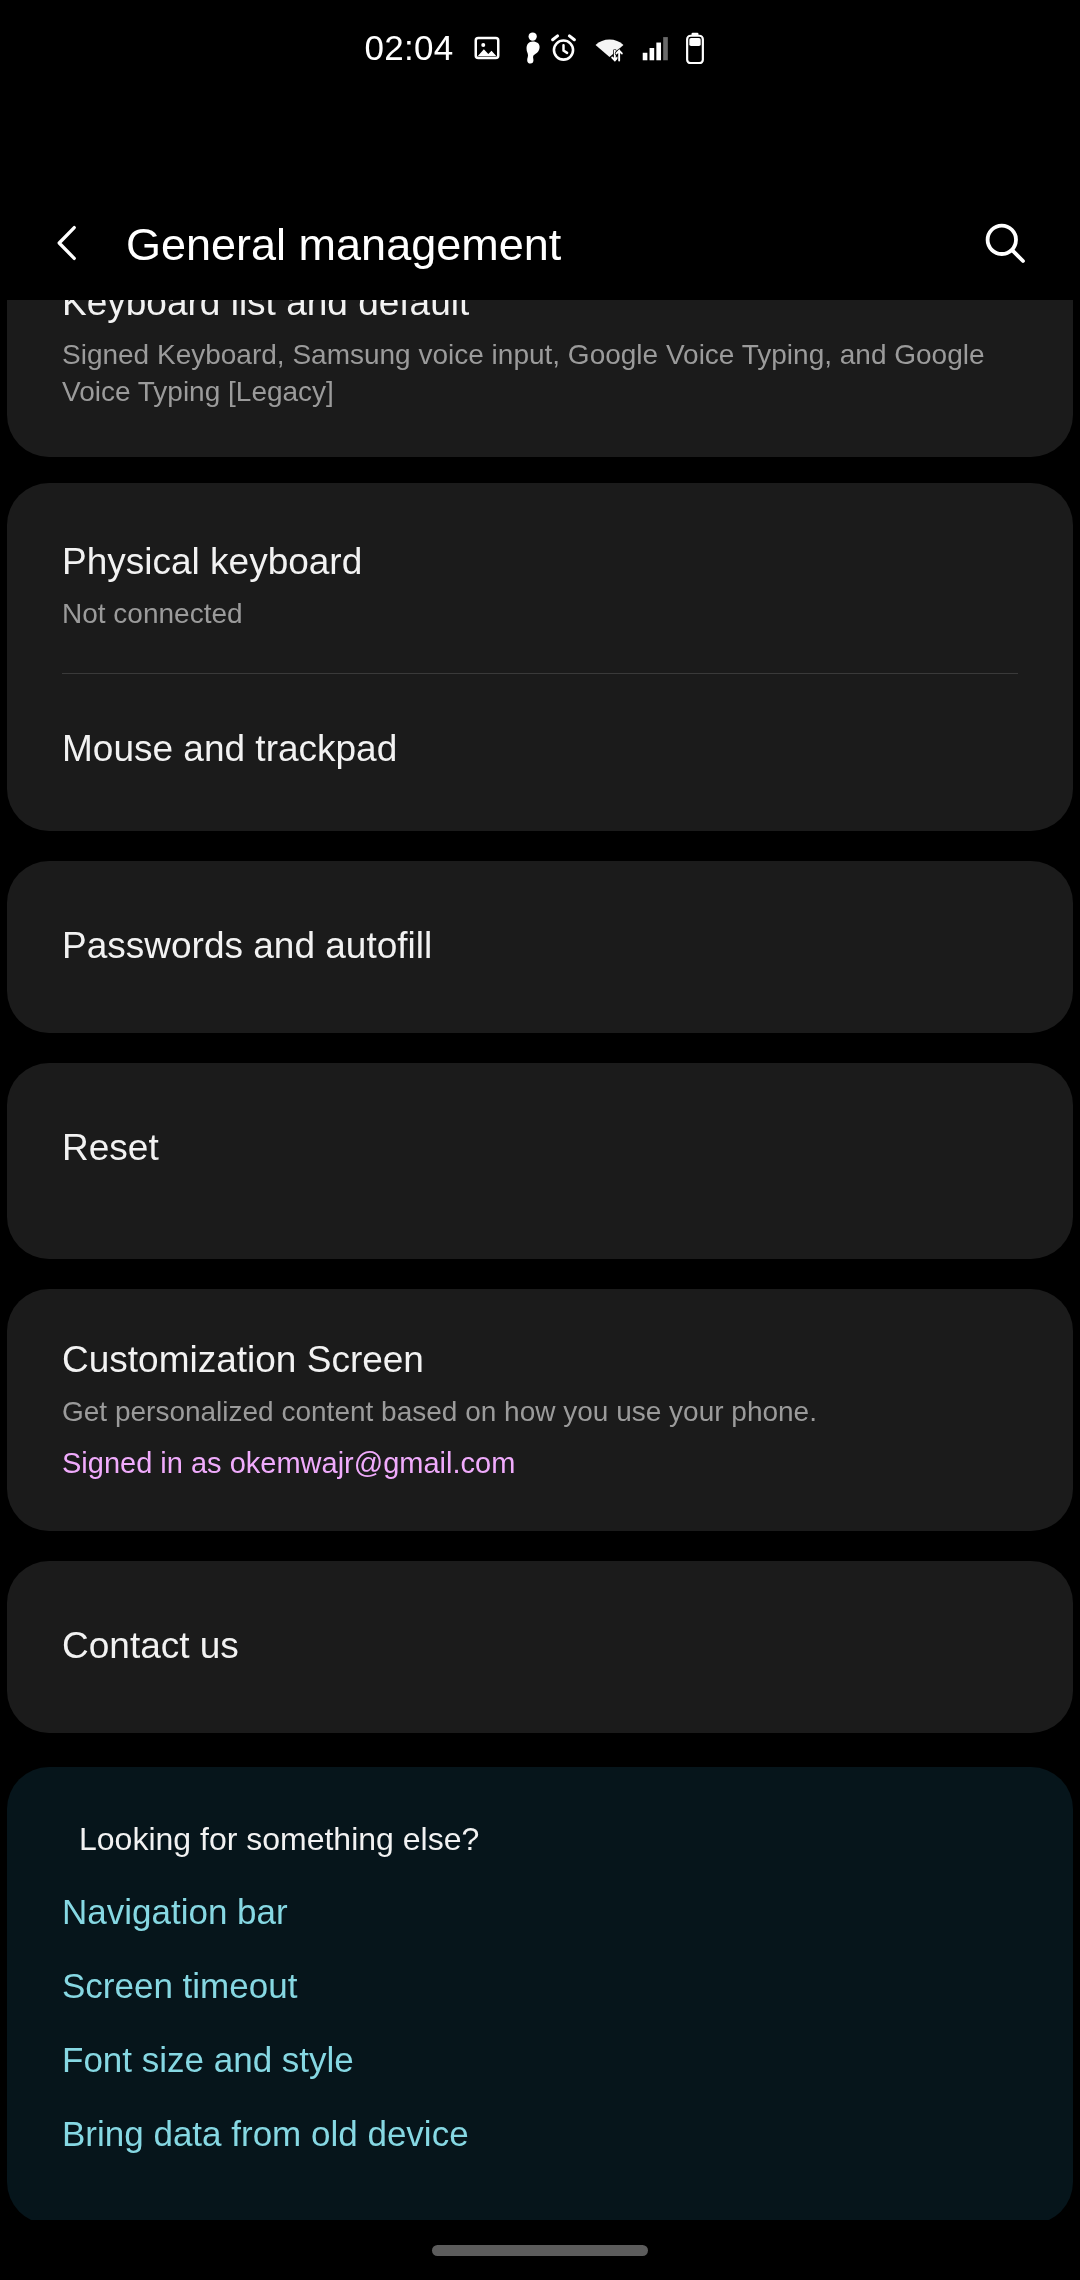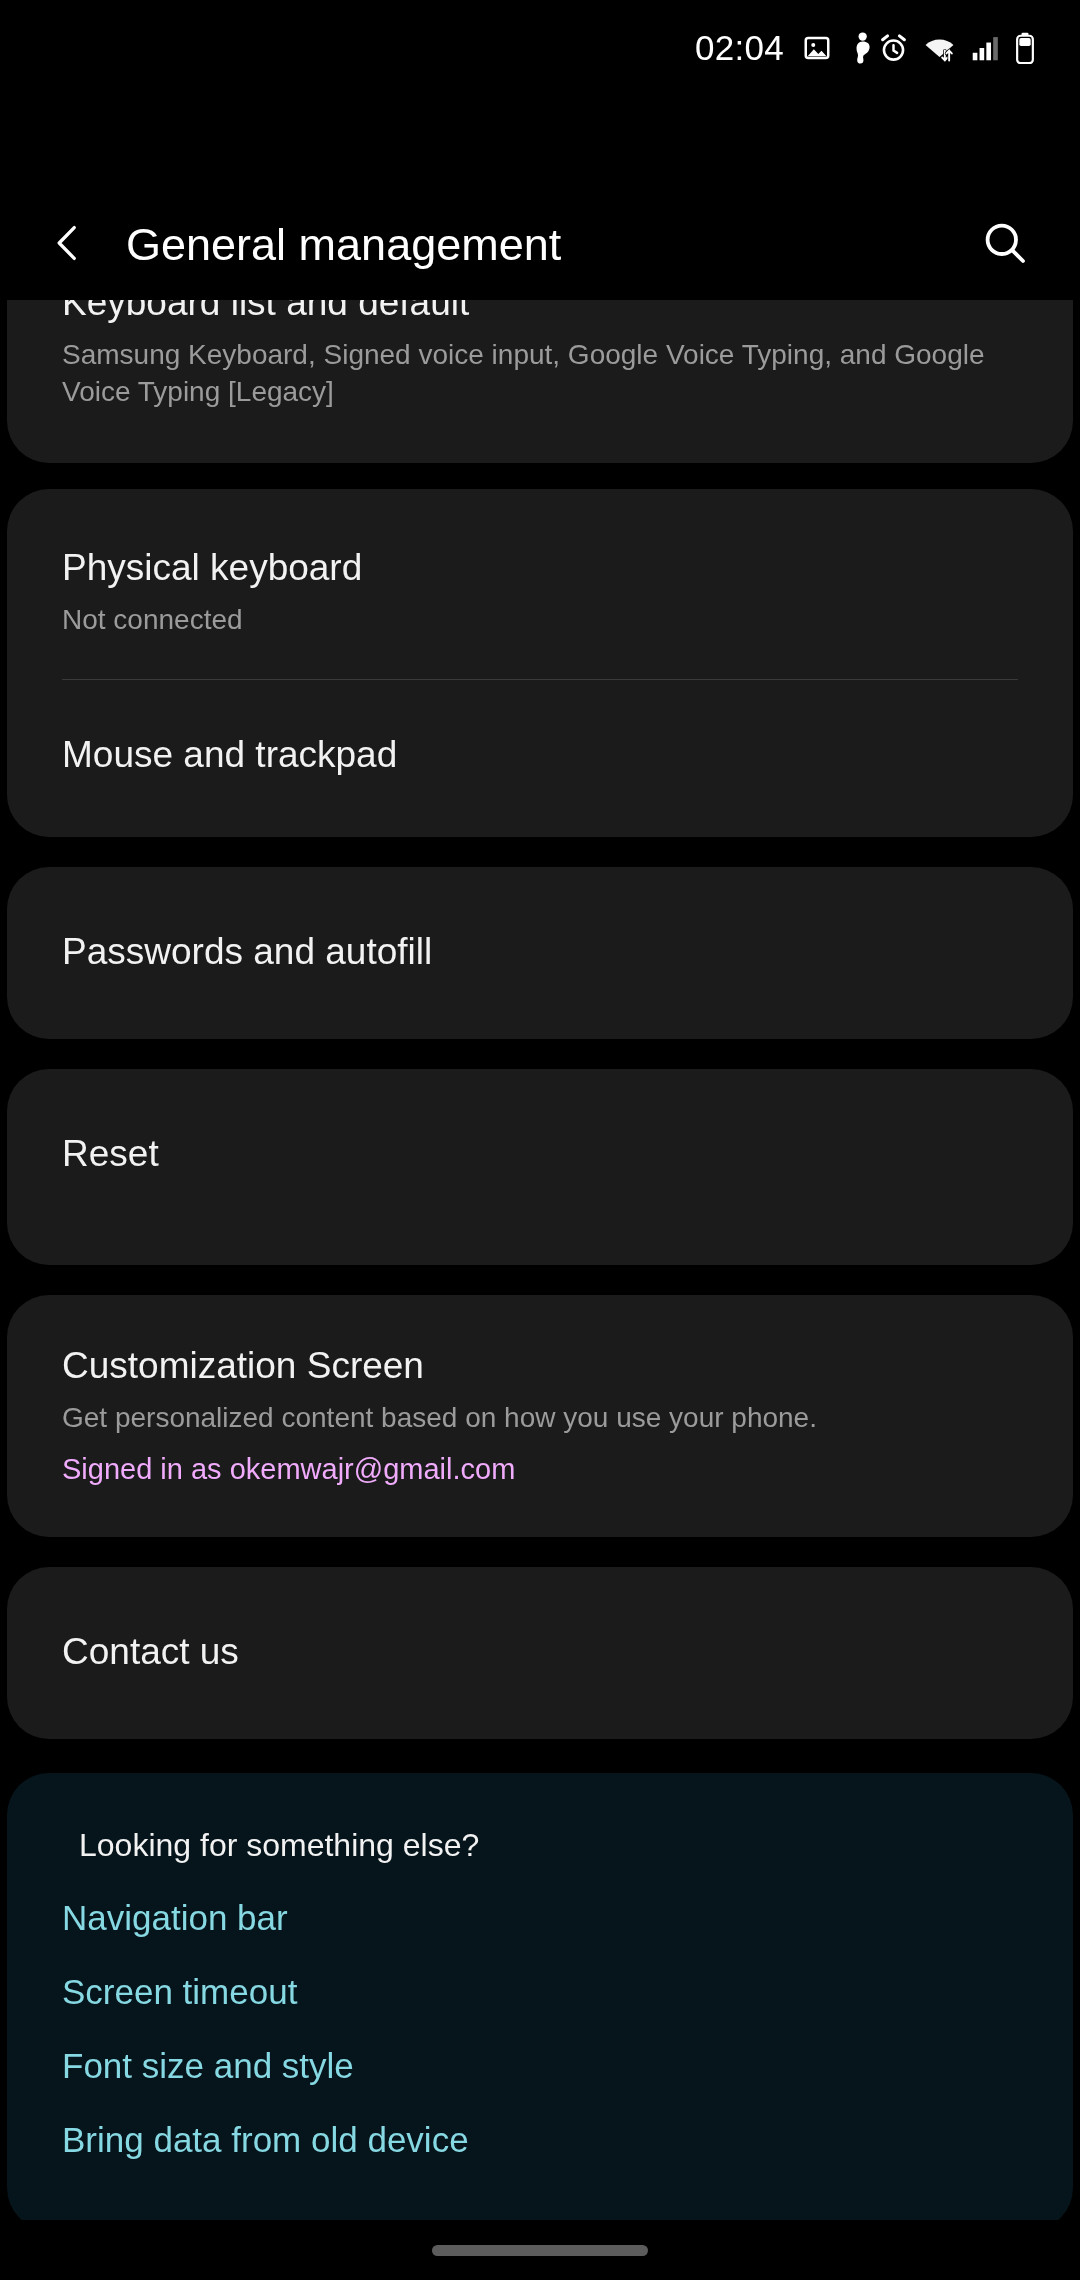--- a/index.html
+++ b/index.html
@@ -7,21 +7,21 @@
     width:1080px; height:2280px;
     background:#000;
     font-family:"Liberation Sans", sans-serif;
     overflow:hidden;
   }
   .screen { position:relative; width:1080px; height:2280px; background:#000; }
 
   
   .status-bar {
     position:absolute; top:0; left:0; width:1080px; height:96px;
-    display:flex; align-items:center; justify-content:flex-end;
+    display:flex; align-items:center; justify-content:center;
     padding:0 34px;
   }
   .status-left { display:flex; align-items:center; gap:18px; }
   .status-right { display:flex; align-items:center; gap:14px; padding-right:10px; }
   .status-clock {
     color:#ffffff; font-size:35px; letter-spacing:0.3px;
     font-family:"Liberation Sans", sans-serif;
   }
   .sb-icon { display:flex; align-items:center; justify-content:center; }
 
@@ -52,21 +52,20 @@
   .card {
     position:relative;
     margin:0 7px 26px 7px;
     background:#1b1b1b;
     border-radius:42px;
     padding:0 55px;
   }
   .card.teal { background:#06151b; }
   .card.clipped {
     margin-top:-64px;
-    padding-bottom:6px;
   }
 
   .row {
     position:relative;
     padding:44px 0 46px 0;
   }
   .row.compact { padding:52px 0 54px 0; }
   .row-title {
     color:#f2f2f2; font-size:37px; line-height:1.25;
   }
@@ -171,21 +170,21 @@
         </svg>
       </span>
     </div>
   </div>
 
   <div class="content">
 
     <div class="card clipped">
       <div class="row">
         <div class="row-title">Keyboard list and default</div>
-        <div class="row-sub">Samsung Keyboard, Signed voice input, Google Voice Typing, and Google Voice Typing [Legacy]</div>
+        <div class="row-sub">Signed Keyboard, Samsung voice input, Google Voice Typing, and Google Voice Typing [Legacy]</div>
       </div>
     </div>
 
     <div class="card" style="margin-bottom:30px;">
       <div class="row" style="padding:56px 0 40px 0;">
         <div class="row-title">Physical keyboard</div>
         <div class="row-sub">Not connected</div>
       </div>
       <div class="divider"></div>
       <div class="row" style="padding:52px 0 58px 0;">

